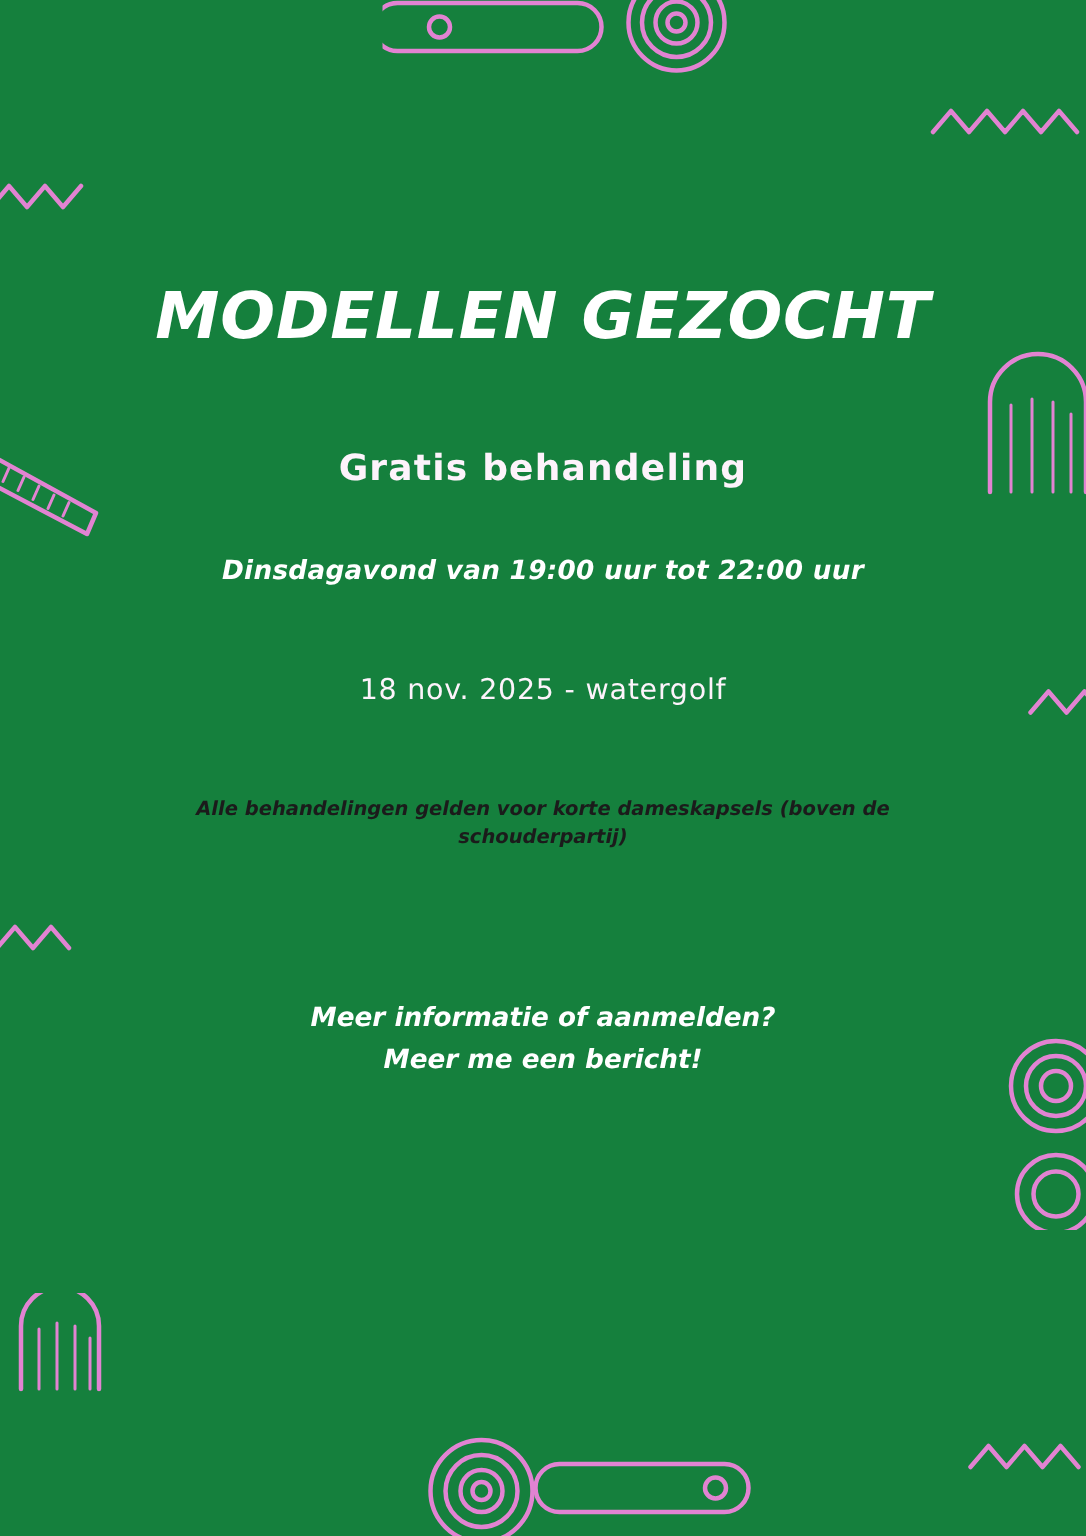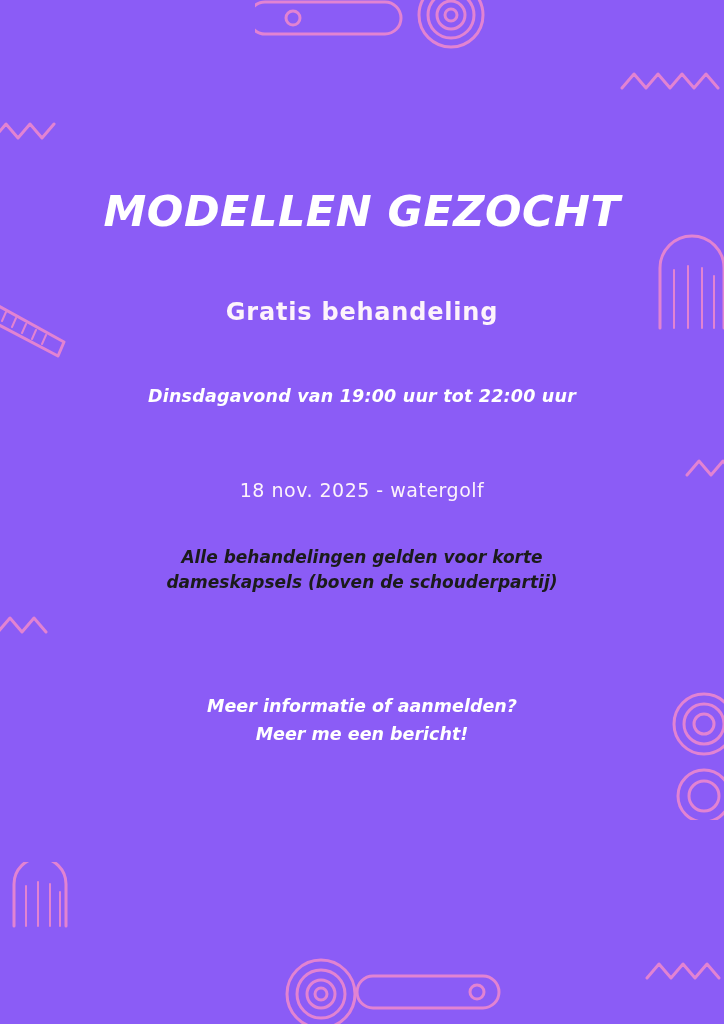--- a/index.html
+++ b/index.html
@@ -9,21 +9,21 @@
   body {
     width: 724px;
     height: 1024px;
     overflow: hidden;
     font-family: "DejaVu Sans", sans-serif;
   }
   .poster {
     position: relative;
     width: 724px;
     height: 1024px;
-    background: #8b5cf6;
+    background: #15803d;
     overflow: hidden;
   }
   
   .deco {
     position: absolute;
     inset: 0;
     pointer-events: none;
   }
   .deco svg {
     position: absolute;
@@ -57,45 +57,45 @@
   }
   .subtitle {
     margin: 0;
     padding-top: 62px;
     font-size: 24px;
     font-weight: bold;
     letter-spacing: 0.8px;
     color: #fdf3fb;
   }
   .when {
-    margin: 15px;
+    margin: 0;
     padding-top: 42px;
     font-size: 17.5px;
     font-style: italic;
     font-weight: bold;
     line-height: 1.55;
     letter-spacing: 0.2px;
     color: #ffffff;
   }
   .when .line { display: block; }
   .dates {
     margin: 0;
     padding-top: 50px;
     font-size: 19px;
     font-weight: normal;
     line-height: 1.65;
     letter-spacing: 0.5px;
     color: #fdf3fb;
   }
   .dates .line { display: block; }
   .note {
-    margin: 0 auto;
+    margin: 15px auto;
     padding-top: 38px;
     width: 500px;
-    font-size: 17px;
+    font-size: 13px;
     font-style: italic;
     font-weight: bold;
     line-height: 1.5;
     color: #1b1b1b;
   }
   .cta {
     margin: 16px;
     padding-top: 80px;
     font-size: 17.5px;
     font-style: italic;

